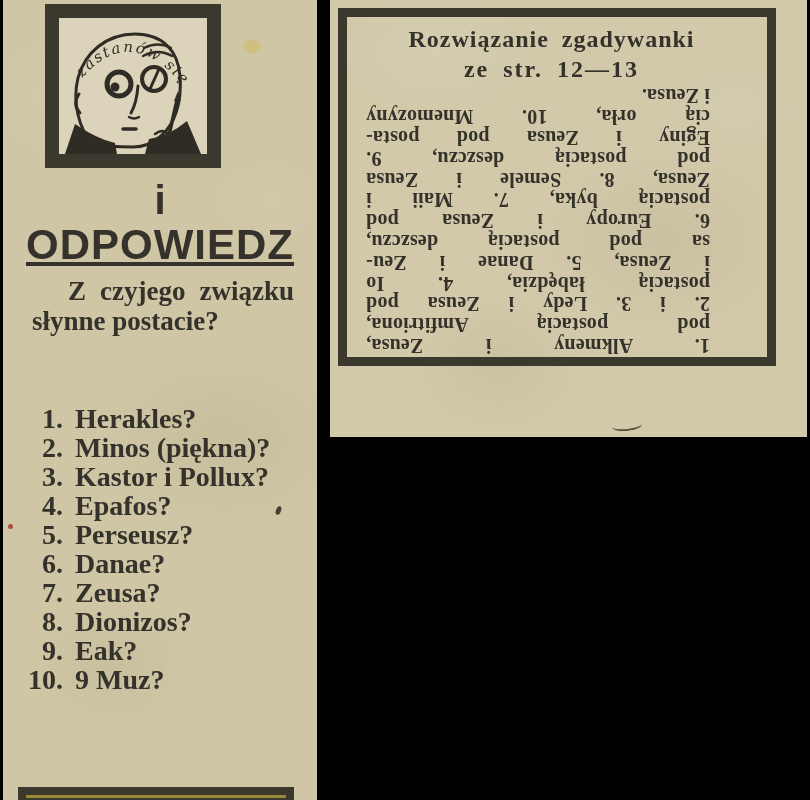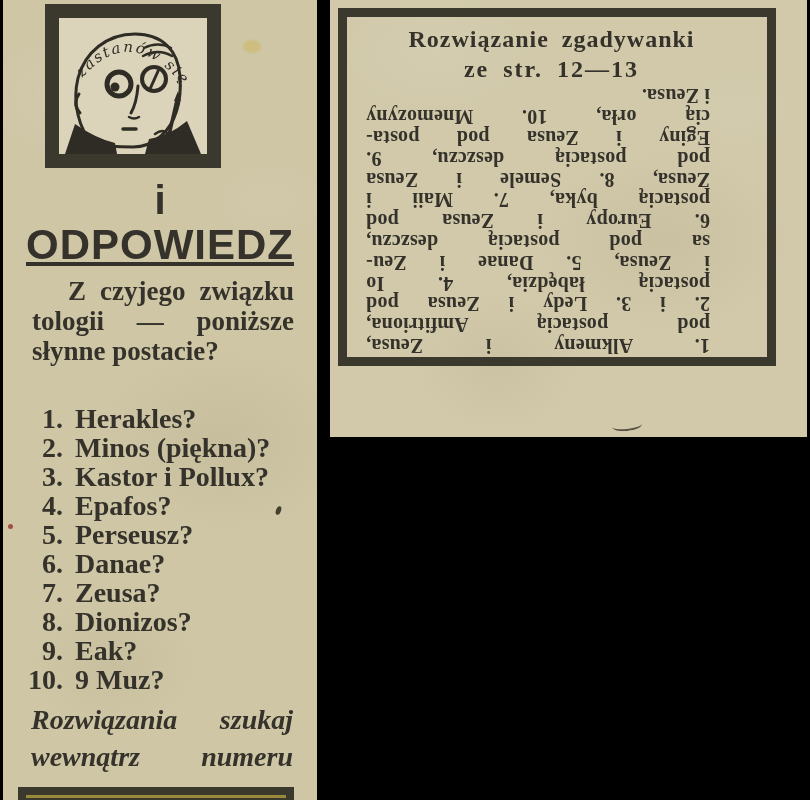--- a/index.html
+++ b/index.html
@@ -91,21 +91,20 @@
         </text>
       </svg>
     </div>
 
     <div class="connector">i</div>
 
     <div class="heading">ODPOWIEDZ</div>
 
     <div class="question">
       <div class="q-line q-first">Z czyjego związku</div>
-      <div class="q-line">tologii — poniższe</div>
       <div class="q-line q-last">słynne postacie?</div>
     </div>
 
     <div class="quiz-list">
       <div class="row">
           <span class="num">1.</span>
           <span class="txt">Herakles?</span>
         </div>
       <div class="row">
           <span class="num">2.</span>
@@ -138,24 +137,20 @@
       <div class="row">
           <span class="num">9.</span>
           <span class="txt">Eak?</span>
         </div>
       <div class="row">
           <span class="num">10.</span>
           <span class="txt">9 Muz?</span>
         </div>
     </div>
 
-    <div class="footer">
-      <div class="f-line">Rozwiązania szukaj</div>
-      <div class="f-line">wewnątrz numeru</div>
-    </div>
 
     <div class="bottom-bar">
       <div class="bottom-bar-stripe"></div>
     </div>
 
     <div class="speck-red"></div>
     <div class="speck-dark"></div>
     <div class="stain"></div>
   </div>
 

